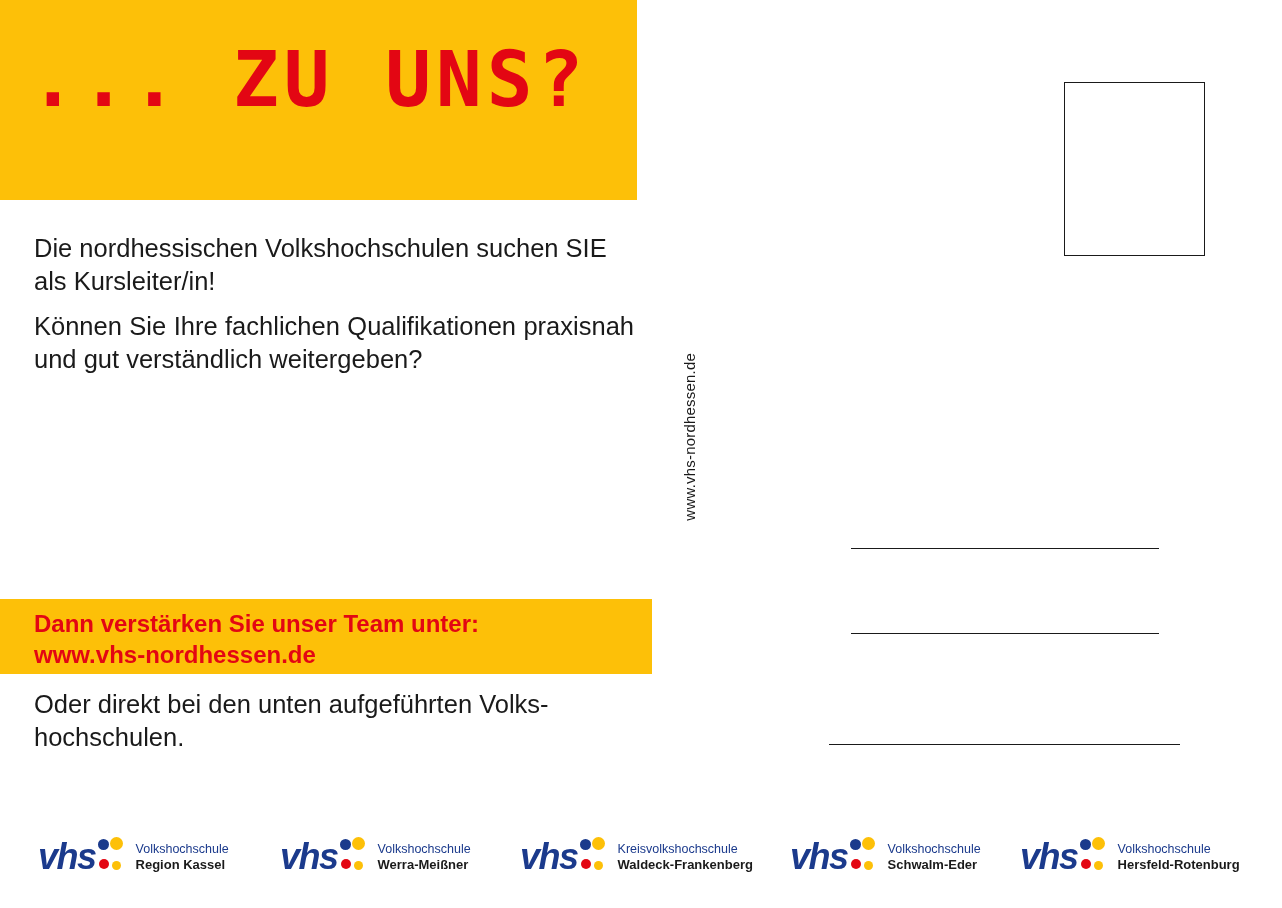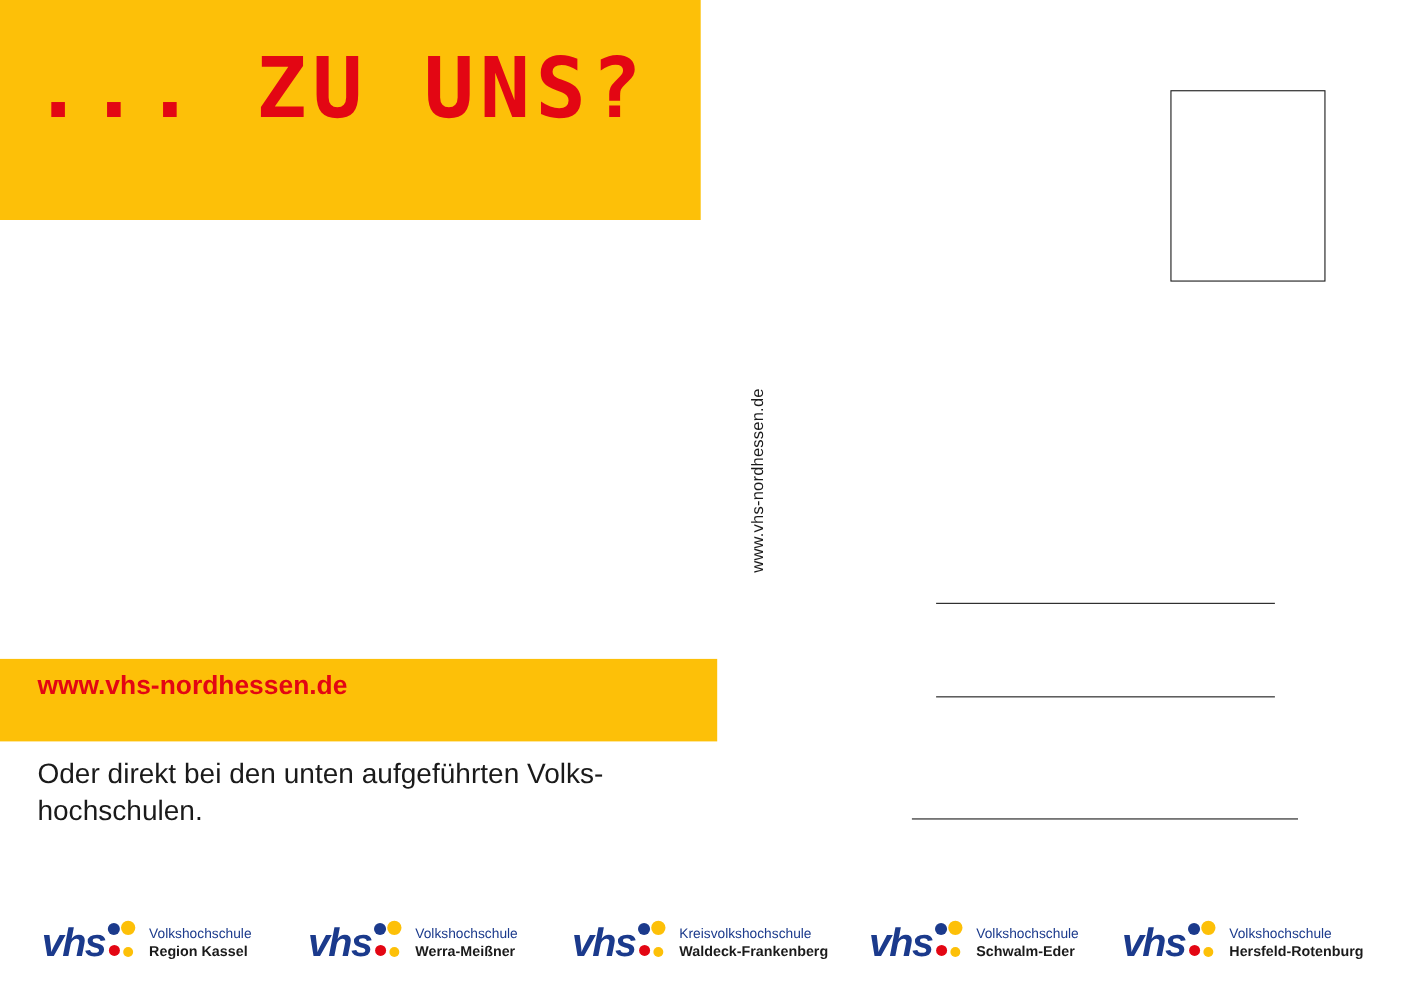--- a/index.html
+++ b/index.html
@@ -185,24 +185,27 @@
   }
 </style>
 </head>
 <body>
 
 <div class="header-band">
   <div class="header-heading">... ZU UNS?</div>
 </div>
 
 <div class="left-col">
+  <p class="para first">Die nordhessischen Volkshochschulen suchen SIE als Kursleiter/in!</p>
+  <p class="para spaced justified">Können Sie Ihre fachlichen Qualifikationen praxisnah und gut verständlich weitergeben?</p>
 </div>
 
 <div class="cta-block">
   <div class="cta-text">
+    <span class="cta-line">Dann verstärken Sie unser Team unter:</span>
     <span class="cta-line">www.vhs-nordhessen.de</span>
   </div>
 </div>
 
 <div class="closing">
   <p class="para">Oder direkt bei den unten aufgeführten Volks-hochschulen.</p>
 </div>
 
 <div class="vertical-url">www.vhs-nordhessen.de</div>
 <div class="stamp-box"></div>

